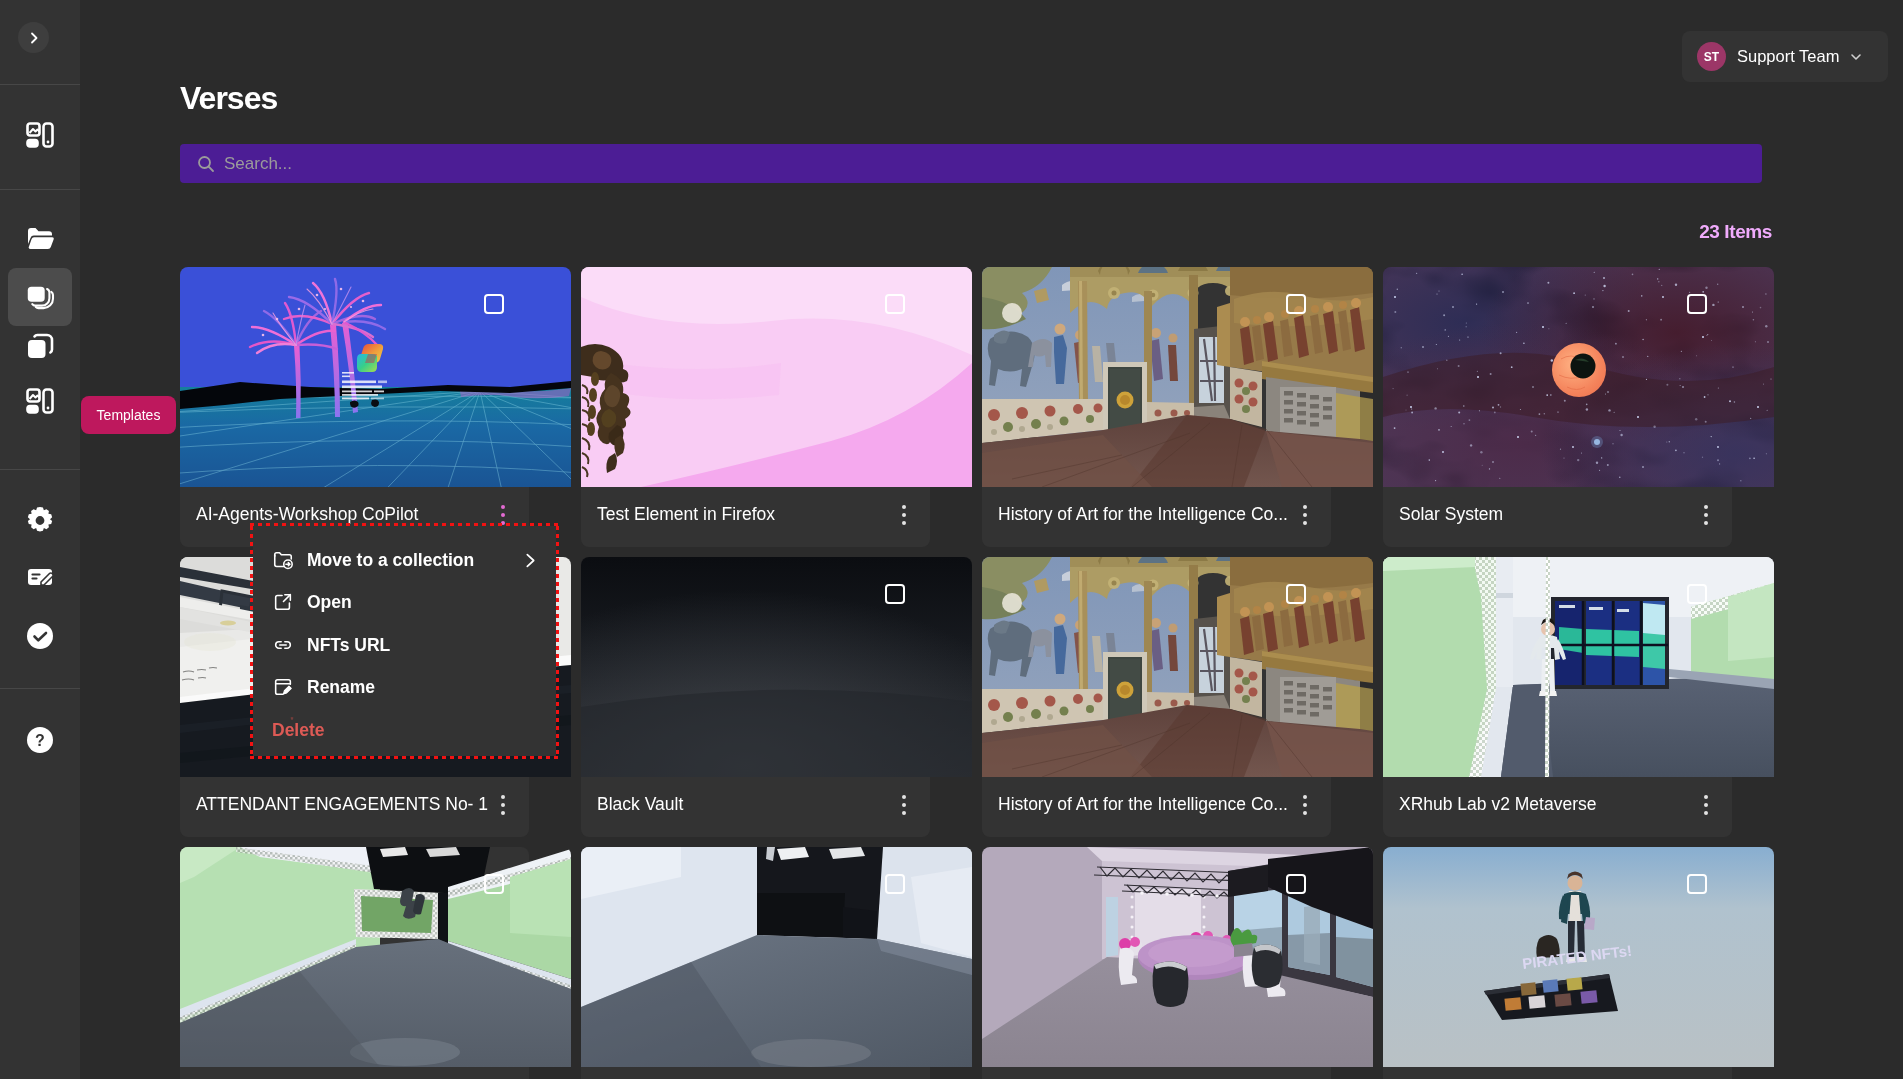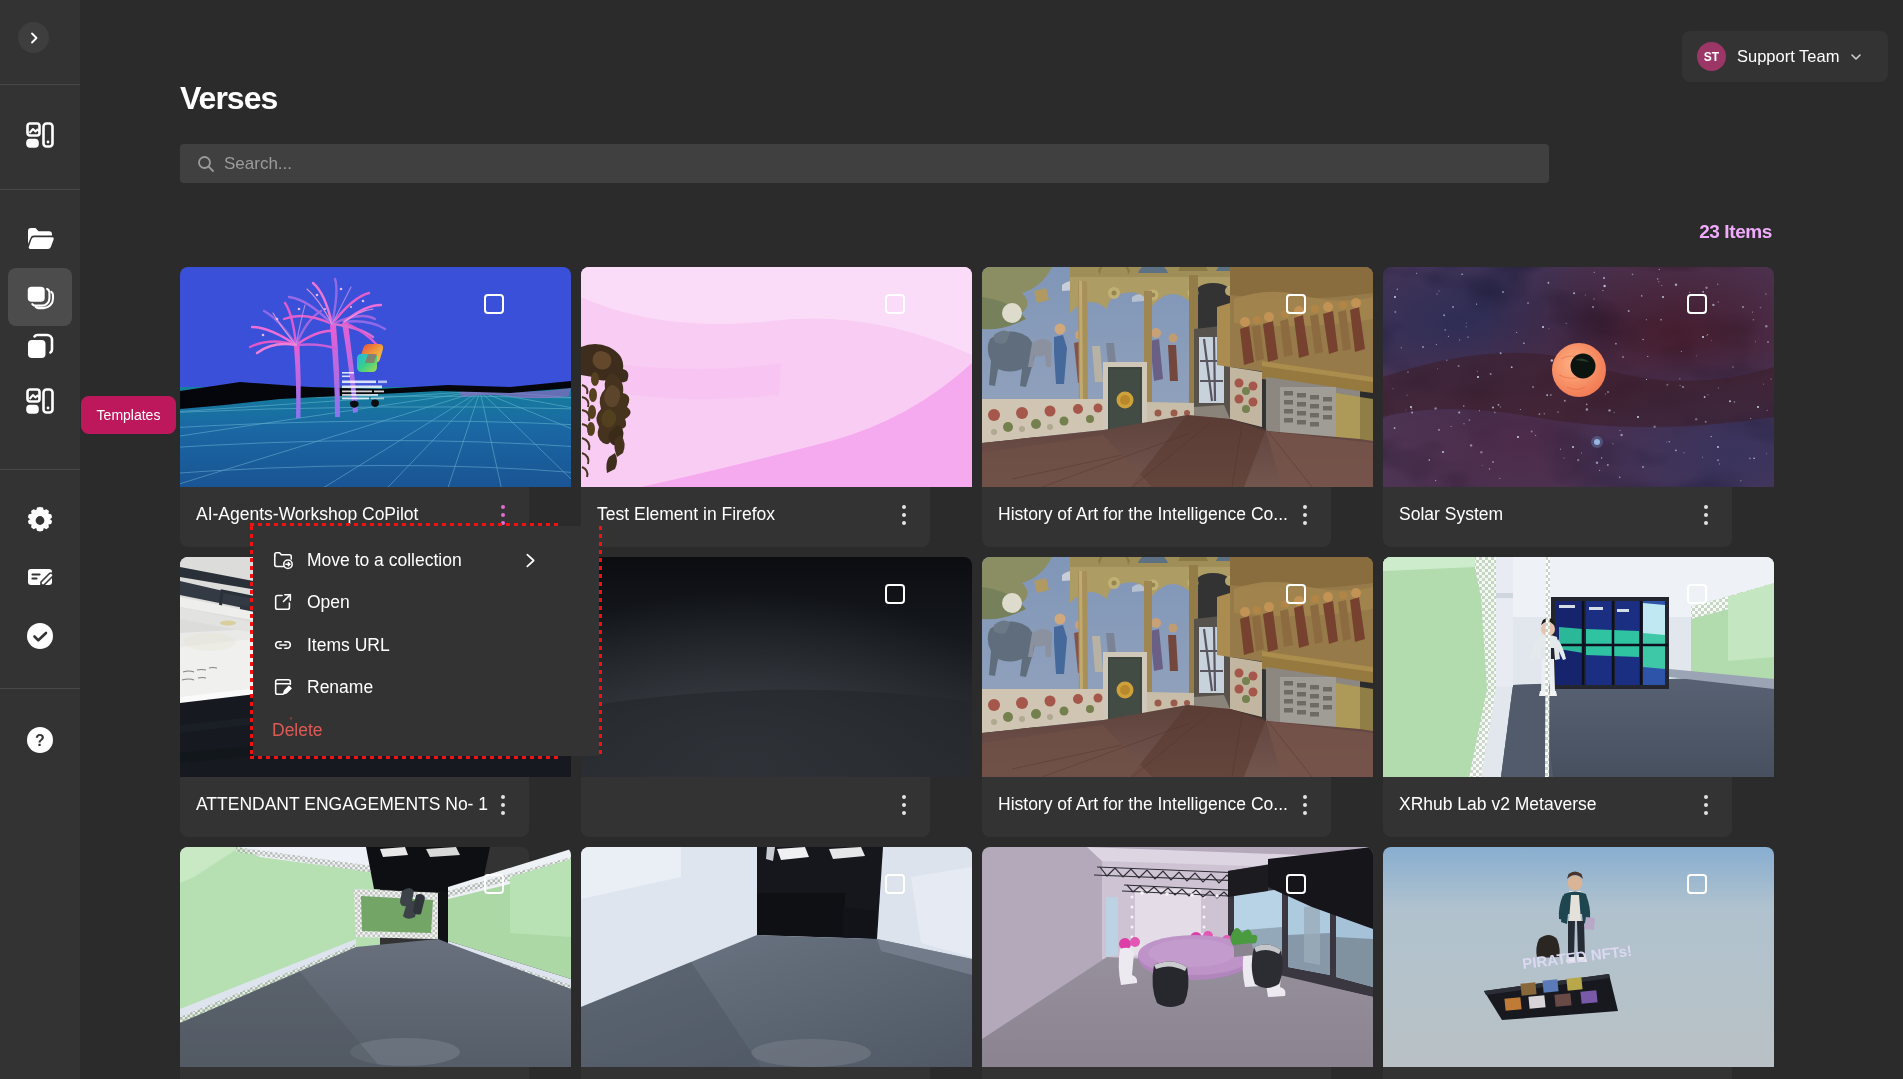--- a/index.html
+++ b/index.html
@@ -7,41 +7,41 @@
     font-family:"Liberation Sans", sans-serif; }
   
   .sidebar { position:absolute; left:0; top:0; width:80px; height:1079px; background:#333333; }
   .sb-div { position:absolute; left:0; width:80px; height:1px; background:#474747; }
   .circbtn { position:absolute; left:18px; top:22px; width:31px; height:31px; border-radius:50%;
     background:#3e3e3e; display:flex; align-items:center; justify-content:center; }
   .sb-ic { position:absolute; left:24px; width:32px; height:32px; display:flex; align-items:center; justify-content:center; }
   .sb-sel { position:absolute; left:8px; top:268px; width:64px; height:58px; background:#4c4c4c; border-radius:8px; }
   
   .h1 { position:absolute; left:180px; top:80px; font-size:32px; letter-spacing:-1px; font-weight:bold; color:#ffffff; }
-  .search { position:absolute; left:180px; top:144px; width:1369px; height:39px; background:#404040;
+  .search { position:absolute; left:180px; top:144px; width:1582px; height:39px; background:#4c1d95;
     border-radius:4px; display:flex; align-items:center; color:#9b9b9b; font-size:17px; }
   .items { position:absolute; left:1660px; top:221px; width:112px; text-align:right; color:#f0abfc;
     font-size:19px; letter-spacing:-0.4px; font-weight:bold; }
   .acct { position:absolute; left:1682px; top:31px; width:206px; height:51px; background:#333333;
     border-radius:8px; display:flex; align-items:center; }
   .avatar { width:29px; height:29px; border-radius:50%; background:#9c3667; margin-left:15px;
     display:flex; align-items:center; justify-content:center; color:#fff; font-size:12px; font-weight:bold; }
   .acct .nm { color:#fff; font-size:16.5px; font-weight:normal; margin-left:11px; }
   
   .card { position:absolute; width:349px; height:280px; background:#333333; border-radius:8px; }
   .thumb { position:absolute; left:0; top:0; width:391px; height:220px; border-radius:8px 8px 0 0; overflow:hidden; }
   .cap { position:absolute; left:16px; top:217px; height:60px; right:40px; display:flex; align-items:center;
     color:#fff; font-size:17.5px; white-space:nowrap; overflow:hidden; }
   .kebab { position:absolute; right:16px; top:230px; width:20px; height:36px; display:flex; flex-direction:column;
     align-items:center; justify-content:center; gap:4px; }
   .kebab i { width:4px; height:4px; border-radius:50%; background:#e3e3e3; display:block; }
   .kebab.pink i { background:#e36bd3; }
   .chk { position:absolute; right:25px; top:27px; width:20px; height:20px; border:2px solid #fff; border-radius:4px; }
   
-  .menu { position:absolute; left:253px; top:526px; width:346px; height:230px; background:#333333; }
+  .menu { position:absolute; left:253px; top:526px; width:303px; height:230px; background:#333333;font-weight:bold; }
   .dashh { position:absolute; height:3px; background:repeating-linear-gradient(90deg,#f21212 0 4px,transparent 4px 8px); }
   .dashv { position:absolute; width:3px; background:repeating-linear-gradient(180deg,#f21212 0 4px,transparent 4px 8px); }
   .mi { position:absolute; left:19px; height:24px; display:flex; align-items:center; color:#fff; font-size:17.5px; }
   .mi svg { margin-right:13px; }
   .mi.red { color:#dd5a55;flex-direction:column; }
   .tooltip { position:absolute; left:81px; top:396px; width:95px; height:38px; background:#be185d;
     border-radius:8px; color:#fff; font-size:14px; display:flex; align-items:center; justify-content:center; }
 </style>
 </head>
 <body>
@@ -783,20 +783,21 @@
       <radialGradient id="bvf" cx="0.42" cy="0.95" r="0.8">
             <stop offset="0" stop-color="#42464c" stop-opacity="0.95"></stop>
             <stop offset="1" stop-color="#42464c" stop-opacity="0"></stop>
           </radialGradient>
     </defs>
     <rect width="391" height="220" fill="url(#bv)"></rect>
     <rect width="391" height="220" fill="url(#bvf)"></rect>
     <path d="M0 150 Q200 118 391 145 L391 220 L0 220 Z" fill="#23262b" opacity="0.6"></path>
   </svg>
   </div>
+  <div class="cap">Black Vault</div>
   <div class="kebab">
       <i></i>
       <i></i>
       <i></i>
     </div>
   <div class="chk"></div>
 </div>
 <div class="card" style="left:982px;top:557px">
   <div class="thumb" id="t7">
   <svg width="391" height="220" viewBox="0 0 391 220">
@@ -1122,21 +1123,21 @@
         <path d="M20 4 L12.5 11.5"></path>
     </svg>
     <span>Open</span>
   </div>
   <div class="mi" style="top:633px;left:272px;position:fixed">
     <svg width="22" height="22" viewBox="0 0 24 24" fill="none" stroke="#fff" stroke-width="1.7" stroke-linecap="round" stroke-linejoin="round">
       <path d="M10 8.5 H7.5 a3.5 3.5 0 0 0 0 7 H10"></path>
       <path d="M14 8.5 h2.5 a3.5 3.5 0 0 1 0 7 H14"></path>
       <path d="M8.5 12 h7"></path>
     </svg>
-    <span>Items URL</span>
+    <span>NFTs URL</span>
   </div>
   <div class="mi" style="top:675px;left:272px;position:fixed">
     <svg width="22" height="22" viewBox="0 0 24 24" fill="none" stroke="#fff" stroke-width="1.7" stroke-linecap="round" stroke-linejoin="round">
       <path d="M20 9 V6 a2 2 0 0 0 -2 -2 H6 a2 2 0 0 0 -2 2 v12 a2 2 0 0 0 2 2 h6"></path>
       <path d="M4 8.5 h16"></path>
       <path d="M12.5 19.5 l1 -3.5 5 -5 2.5 2.5 -5 5 -3.5 1 z" fill="#fff" stroke-width="1.2"></path>
     </svg>
     <span>Rename</span>
   </div>
   <div class="mi red" style="top:717px;left:272px;position:fixed">

